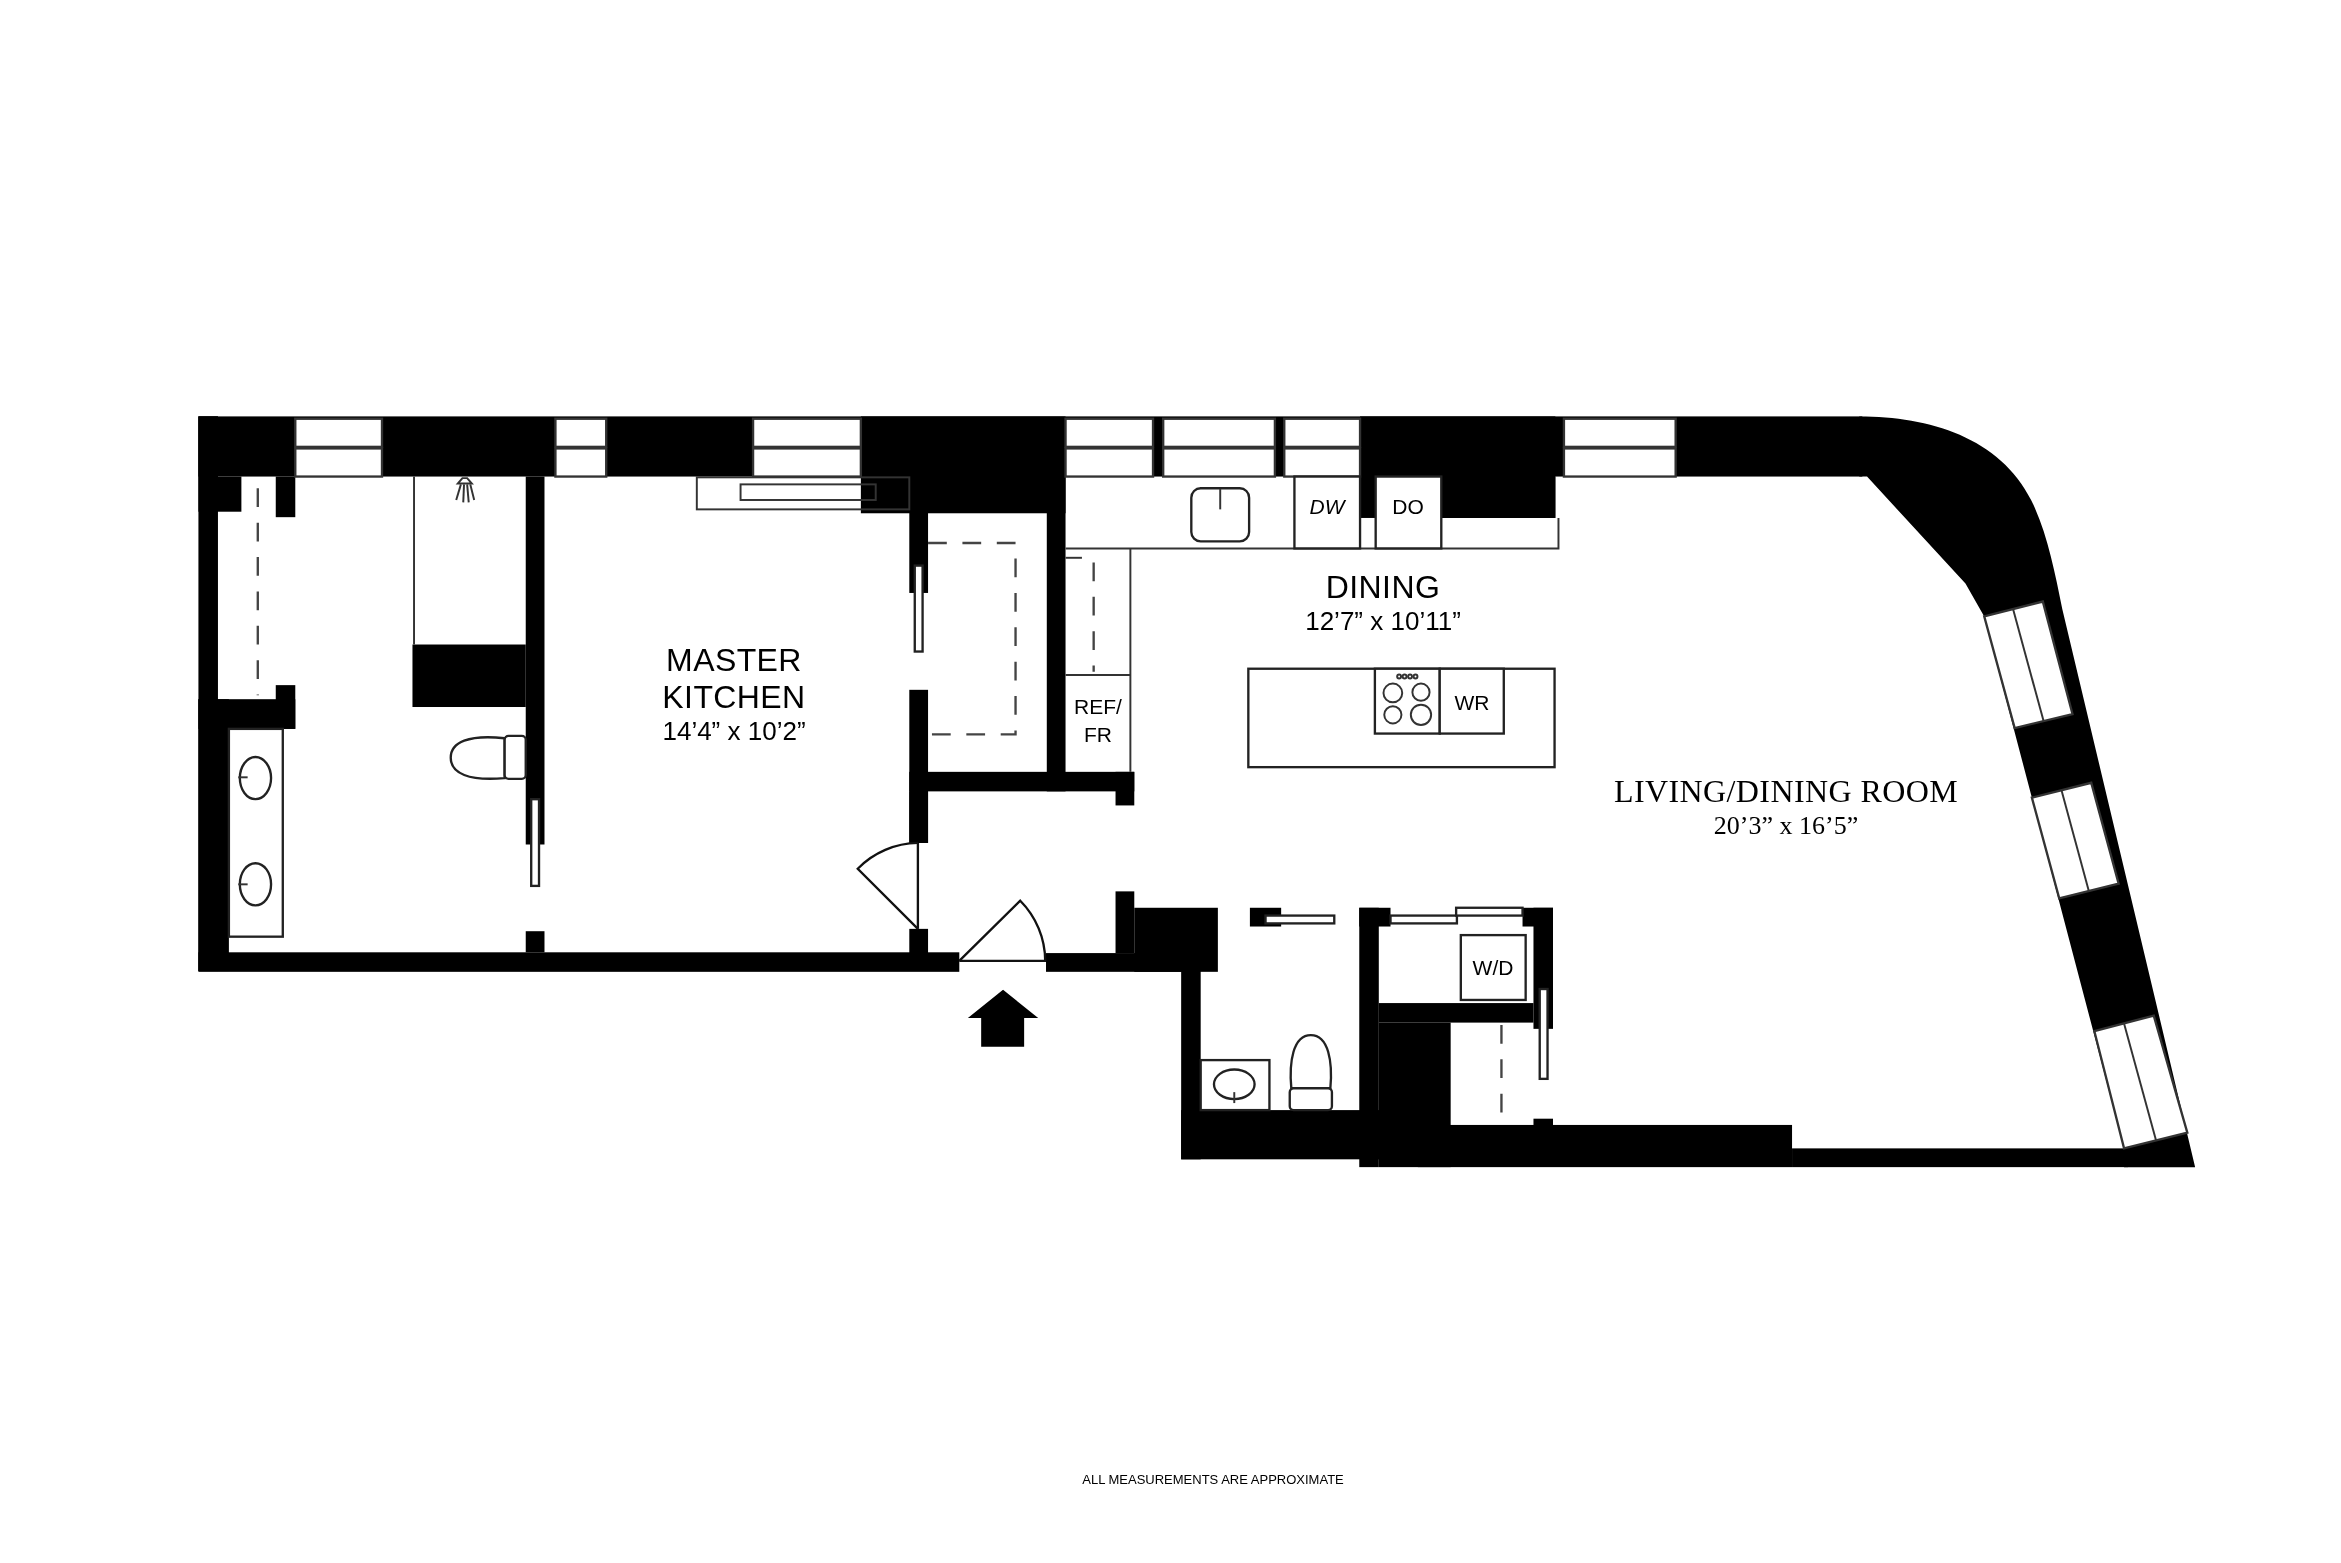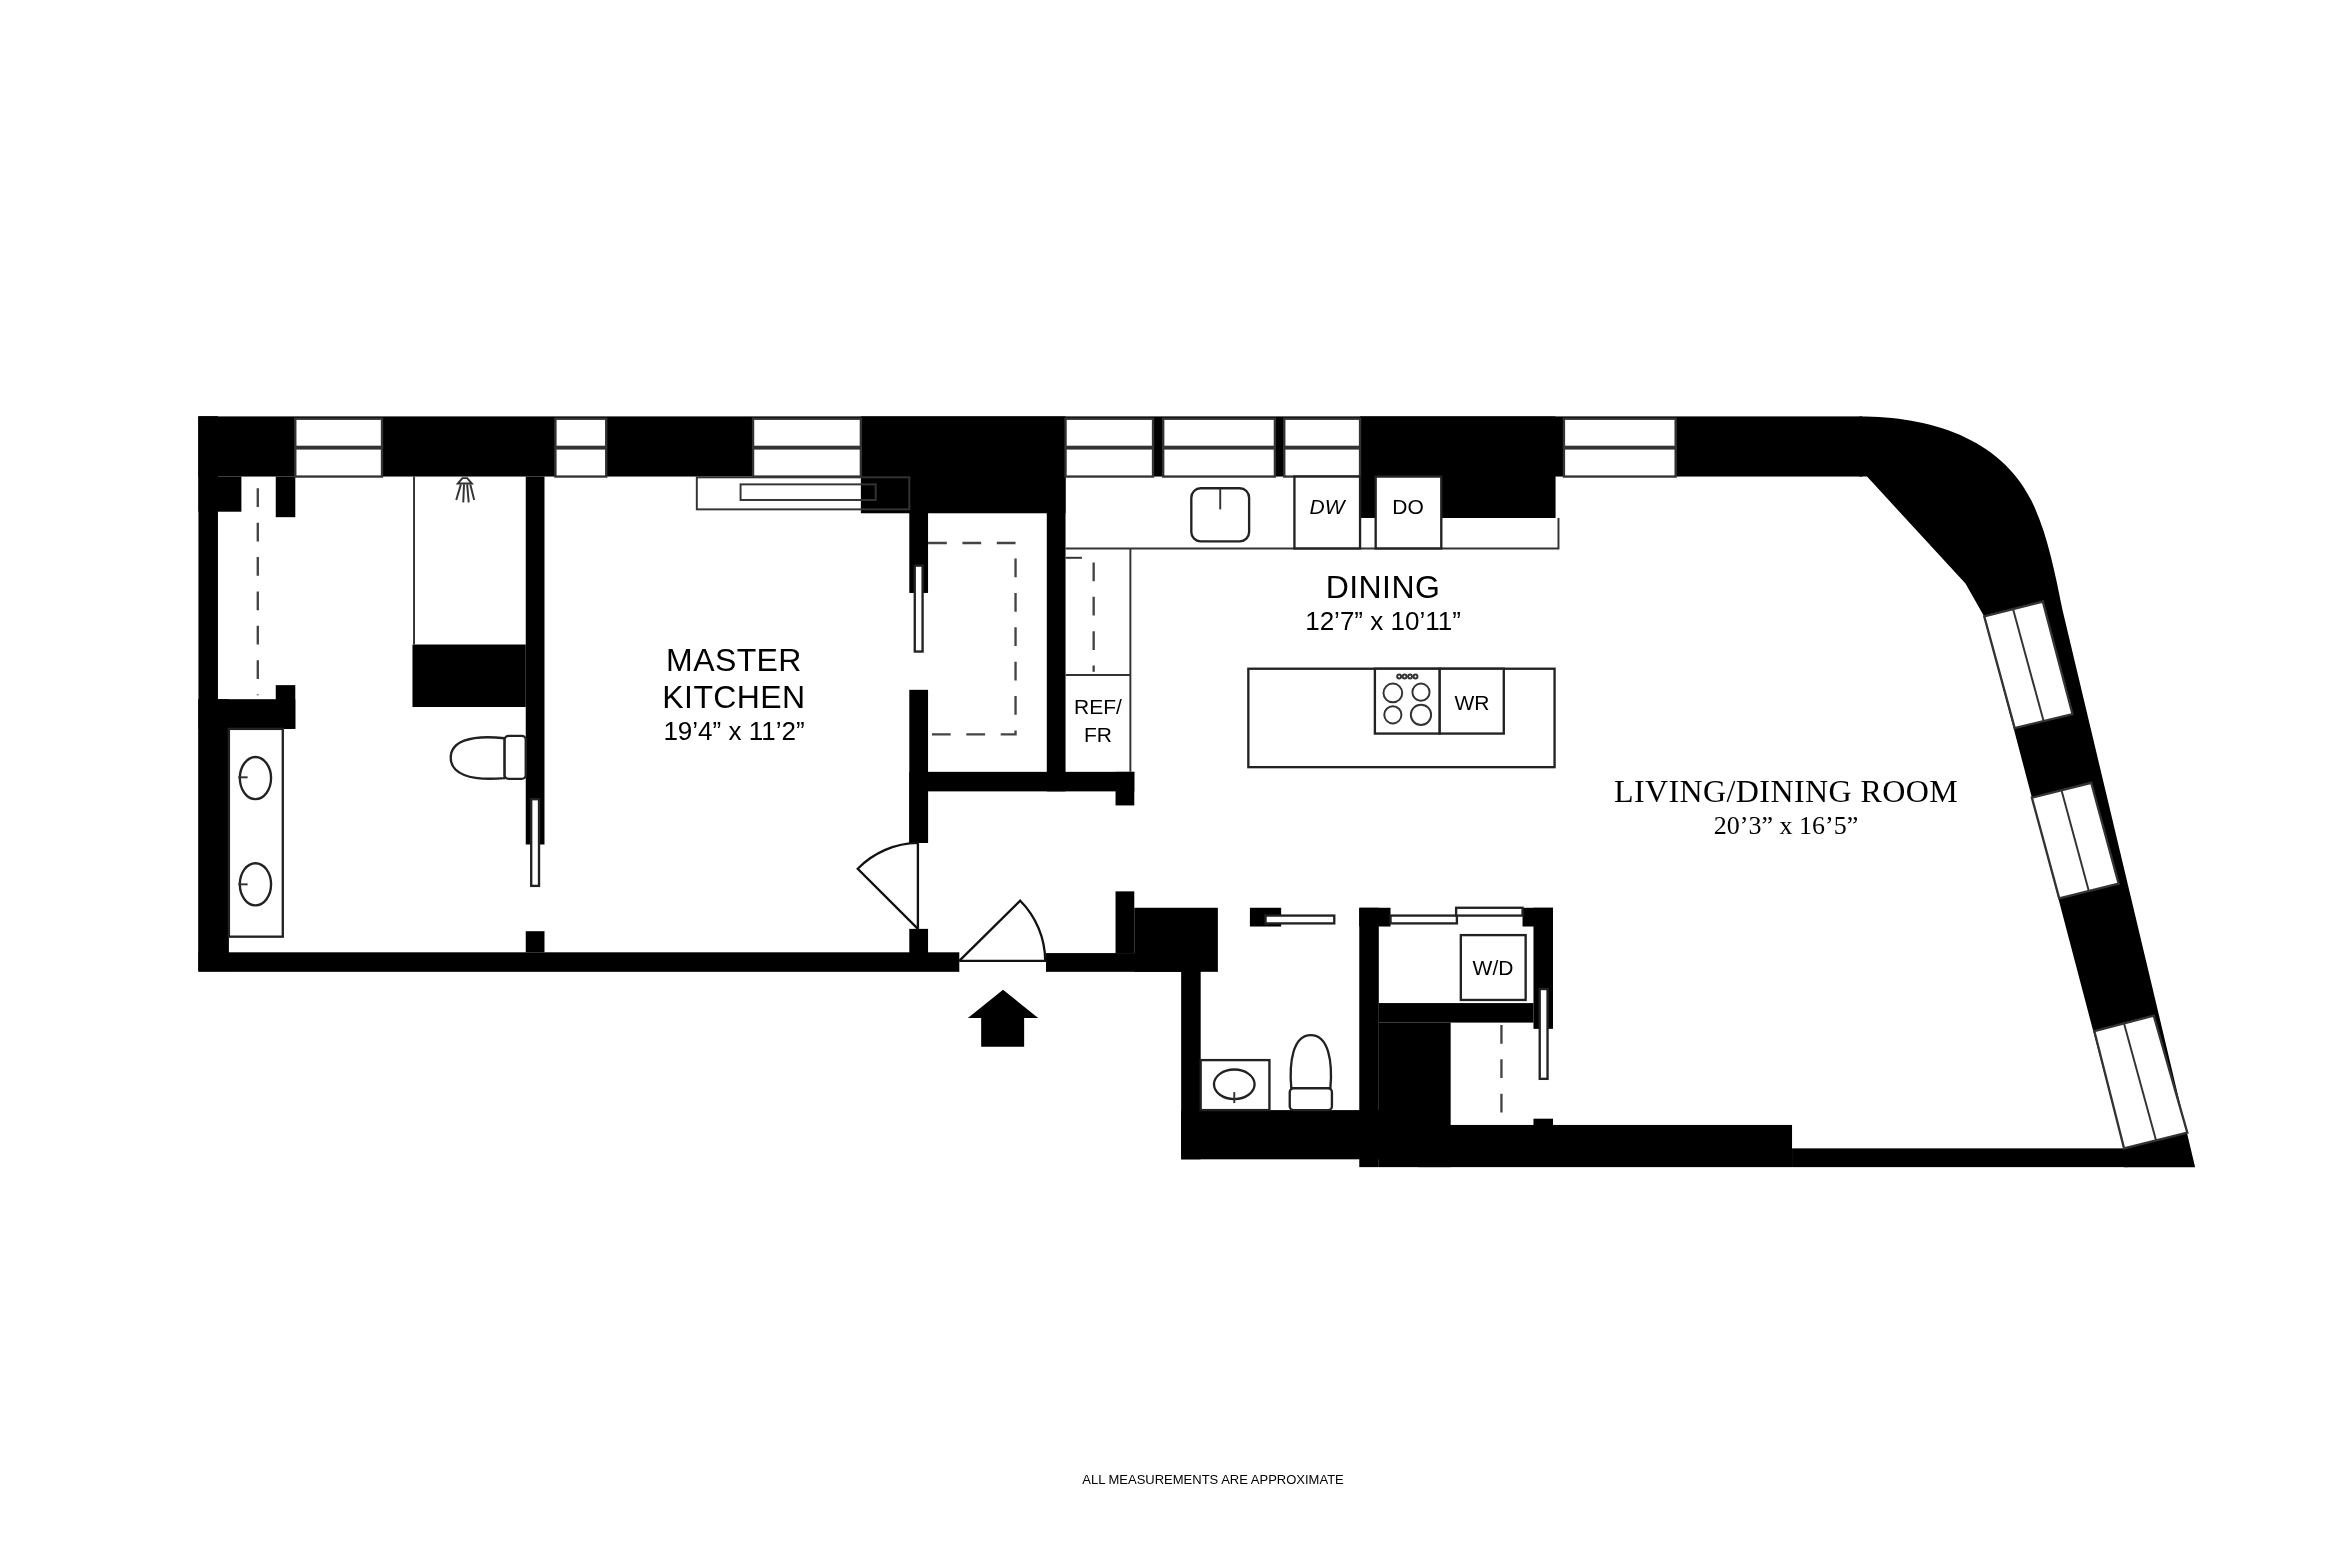--- a/index.html
+++ b/index.html
@@ -206,21 +206,21 @@
     <rect class="slider" x="1864" y="1162" width="85" height="10"></rect>
     <rect class="fix" x="1870" y="1197" width="83" height="83"></rect>
     <line class="dash" x1="1922" y1="1312" x2="1922" y2="1440"></line>
     <rect class="slider" x="1971" y="1266" width="10" height="115"></rect>
   </g>
 </svg>
 
 <div class="lbl" style="left:721px; top:642px;margin-left:13px;">
   <div class="room-name">MASTER</div>
   <div class="room-name">KITCHEN</div>
-  <div class="room-dim">19’4” x 11’2”</div>
+  <div class="room-dim">14’4” x 10’2”</div>
 </div>
 
 <div class="lbl" style="left:1383px; top:569px;">
   <div class="room-name">DINING</div>
   <div class="room-dim">12’7” x 10’11”</div>
 </div>
 
 <div class="lbl" style="left:1786px; top:773px;font-family:Liberation Serif, serif;">
   <div class="room-name">LIVING/DINING ROOM</div>
   <div class="room-dim">20’3” x 16’5”</div>

